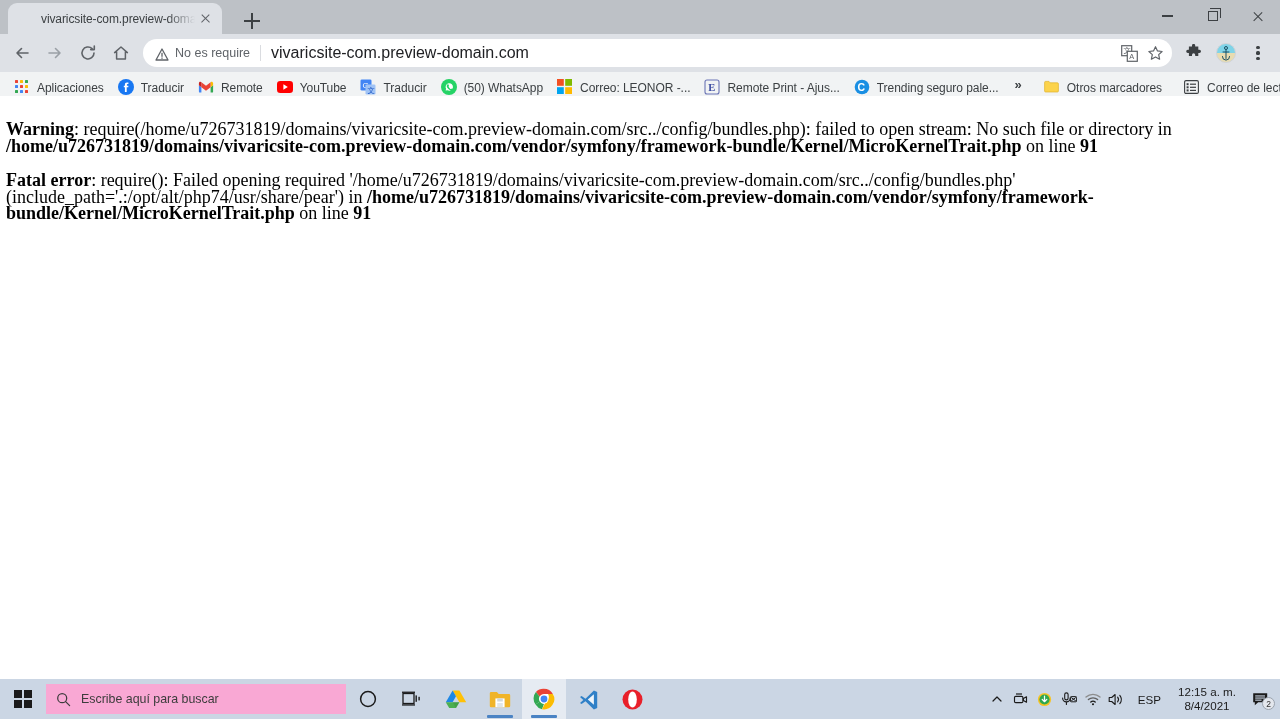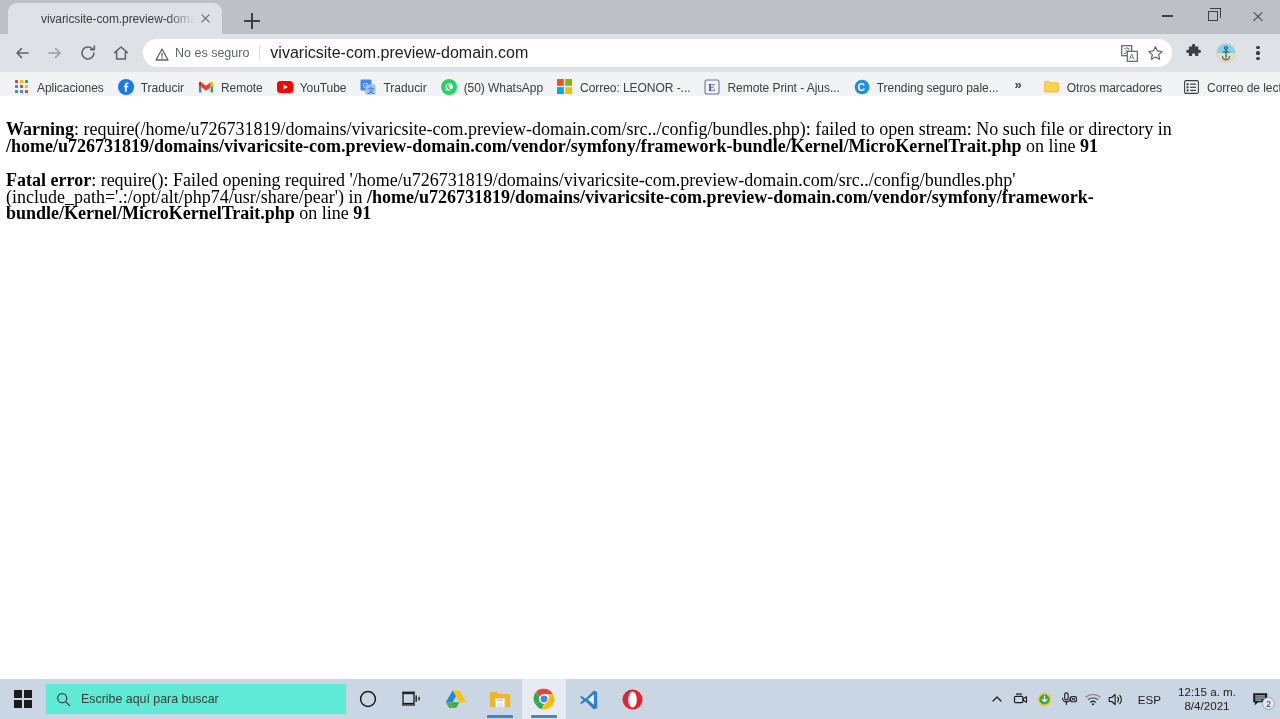--- a/index.html
+++ b/index.html
@@ -122,21 +122,21 @@
   }
   .err + .err { margin-top:18px; }
   .err b { font-weight:bold; }
 
   
   .taskbar { position:absolute; left:0; bottom:0; width:1280px; height:40px; background:#cbd6e4; display:flex; align-items:center; }
   .start { width:46px; height:40px; display:flex; align-items:center; justify-content:center; cursor:pointer; flex:0 0 46px; }
   .winlogo { display:grid; grid-template-columns:repeat(2,8px); grid-template-rows:repeat(2,8px); gap:1.8px; }
   .winlogo i { background:#1b1b1b; display:block; }
   .searchbox {
-    width:300px; height:30px; background:#5eead4; display:flex; align-items:center;
+    width:300px; height:30px; background:#f9a8d4; display:flex; align-items:center;
     padding:0 10px; flex:0 0 300px; cursor:text;
   }
   .search-ico { width:15px; height:15px; margin-right:10px; flex:0 0 15px; position:relative; }
   .search-ph { font-size:12.4px; color:#3c3c3c; }
   .tbtn { width:44px; height:40px; display:flex; align-items:center; justify-content:center; position:relative; cursor:pointer; flex:0 0 44px; }
   .tbtn.active { background:rgba(255,255,255,0.52); }
   .tbtn .underline { position:absolute; left:9px; bottom:1px; width:26px; height:3px; background:#4a83c4; border-radius:1px; }
   .tray { margin-left:auto; display:flex; align-items:center; height:40px; padding-right:2px; }
   .tray-ico { width:24px; height:40px; display:flex; align-items:center; justify-content:center; cursor:pointer; flex:0 0 24px; }
   .tray-lang { font-size:11.6px; color:#1b1b1b; padding:0 9px; cursor:pointer; }
@@ -203,21 +203,21 @@
 
       <div class="omnibox">
         <span class="sec-warn">
           <span class="warn-tri">
             <svg width="14" height="13" viewBox="0 0 14 13">
                 <path d="M7 1L13 12H1z" fill="none" stroke="#5f6368" stroke-width="1.3" stroke-linejoin="round"></path>
                 <rect x="6.35" y="4.8" width="1.3" height="4" fill="#5f6368"></rect>
                 <rect x="6.35" y="9.5" width="1.3" height="1.3" fill="#5f6368"></rect>
               </svg>
           </span>
-          <span class="sec-label">No es seguro</span>
+          <span class="sec-label">No es require</span>
         </span>
         <span class="omni-sep"></span>
         <span class="omni-url">vivaricsite-com.preview-domain.com</span>
         <span class="omni-right">
           <span class="omni-icon">
             <svg width="17" height="17" viewBox="0 0 17 17">
               <rect x="0.7" y="0.7" width="10" height="10" fill="none" stroke="#5f6368" stroke-width="1.2"></rect>
               <text x="2.5" y="8.4" font-size="7.4" fill="#5f6368" font-family="Liberation Sans, sans-serif">文</text>
               <rect x="6.3" y="6.3" width="10" height="10" fill="#fff" stroke="#5f6368" stroke-width="1.2"></rect>
               <text x="8.3" y="14" font-size="7.4" fill="#5f6368" font-family="Liberation Sans, sans-serif">A</text>

